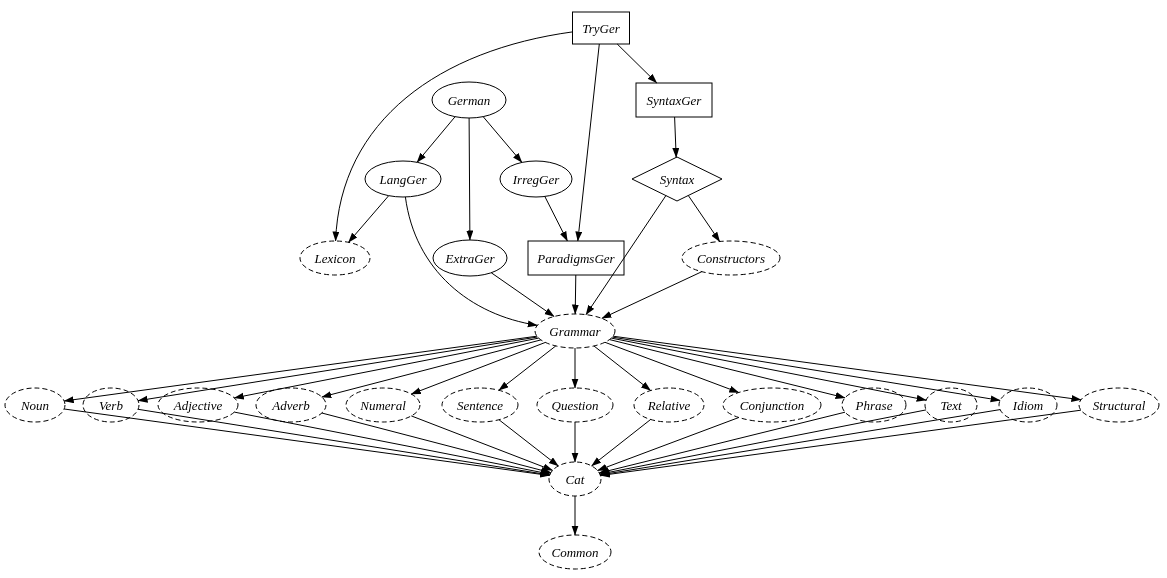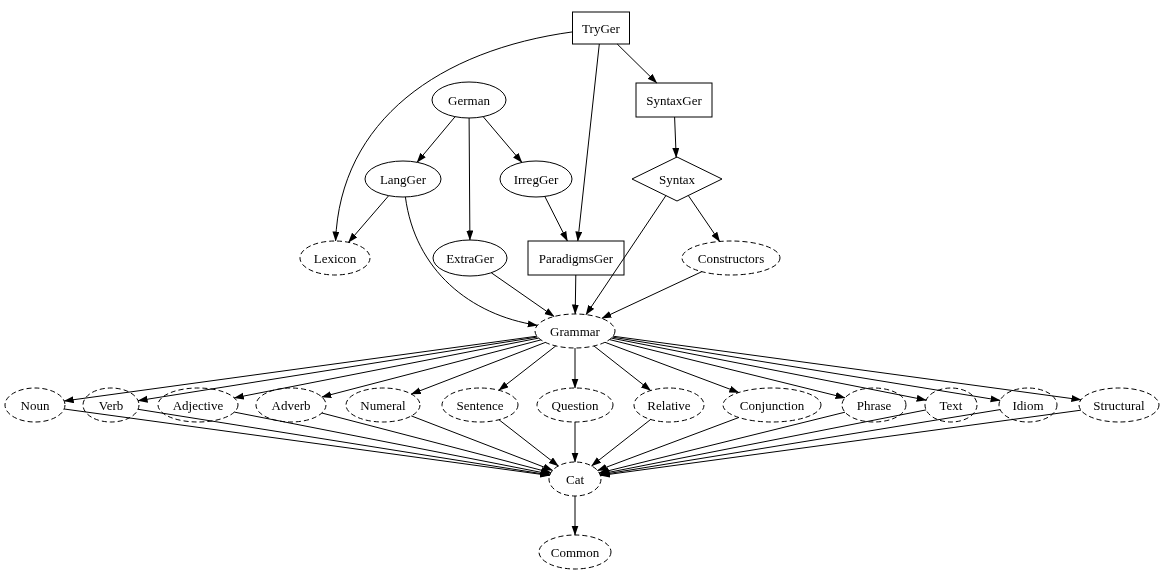--- a/index.html
+++ b/index.html
@@ -1,16 +1,16 @@
 <!DOCTYPE html>
 <html><head>
 <meta charset="utf-8">
 <style>
   html,body{margin:0;padding:0;background:#ffffff;}
-  .canvas{position:relative;width:1167px;height:578px;background:#ffffff;overflow:hidden;}
+  .canvas{position:relative;width:1167px;height:578px;background:#ffffff;overflow:hidden;font-style:italic;}
   svg{display:block;}
   svg text{font-family:"Liberation Serif","DejaVu Serif",serif;font-size:13px;fill:#000000;text-anchor:middle;}
   .node-shape{fill:#ffffff;stroke:#000000;stroke-width:1;}
   .node-shape.dashed{stroke-dasharray:5 3;}
   .edge{fill:none;stroke:#000000;stroke-width:1;}
 </style>
 </head>
 <body>
 
 <div class="canvas">

